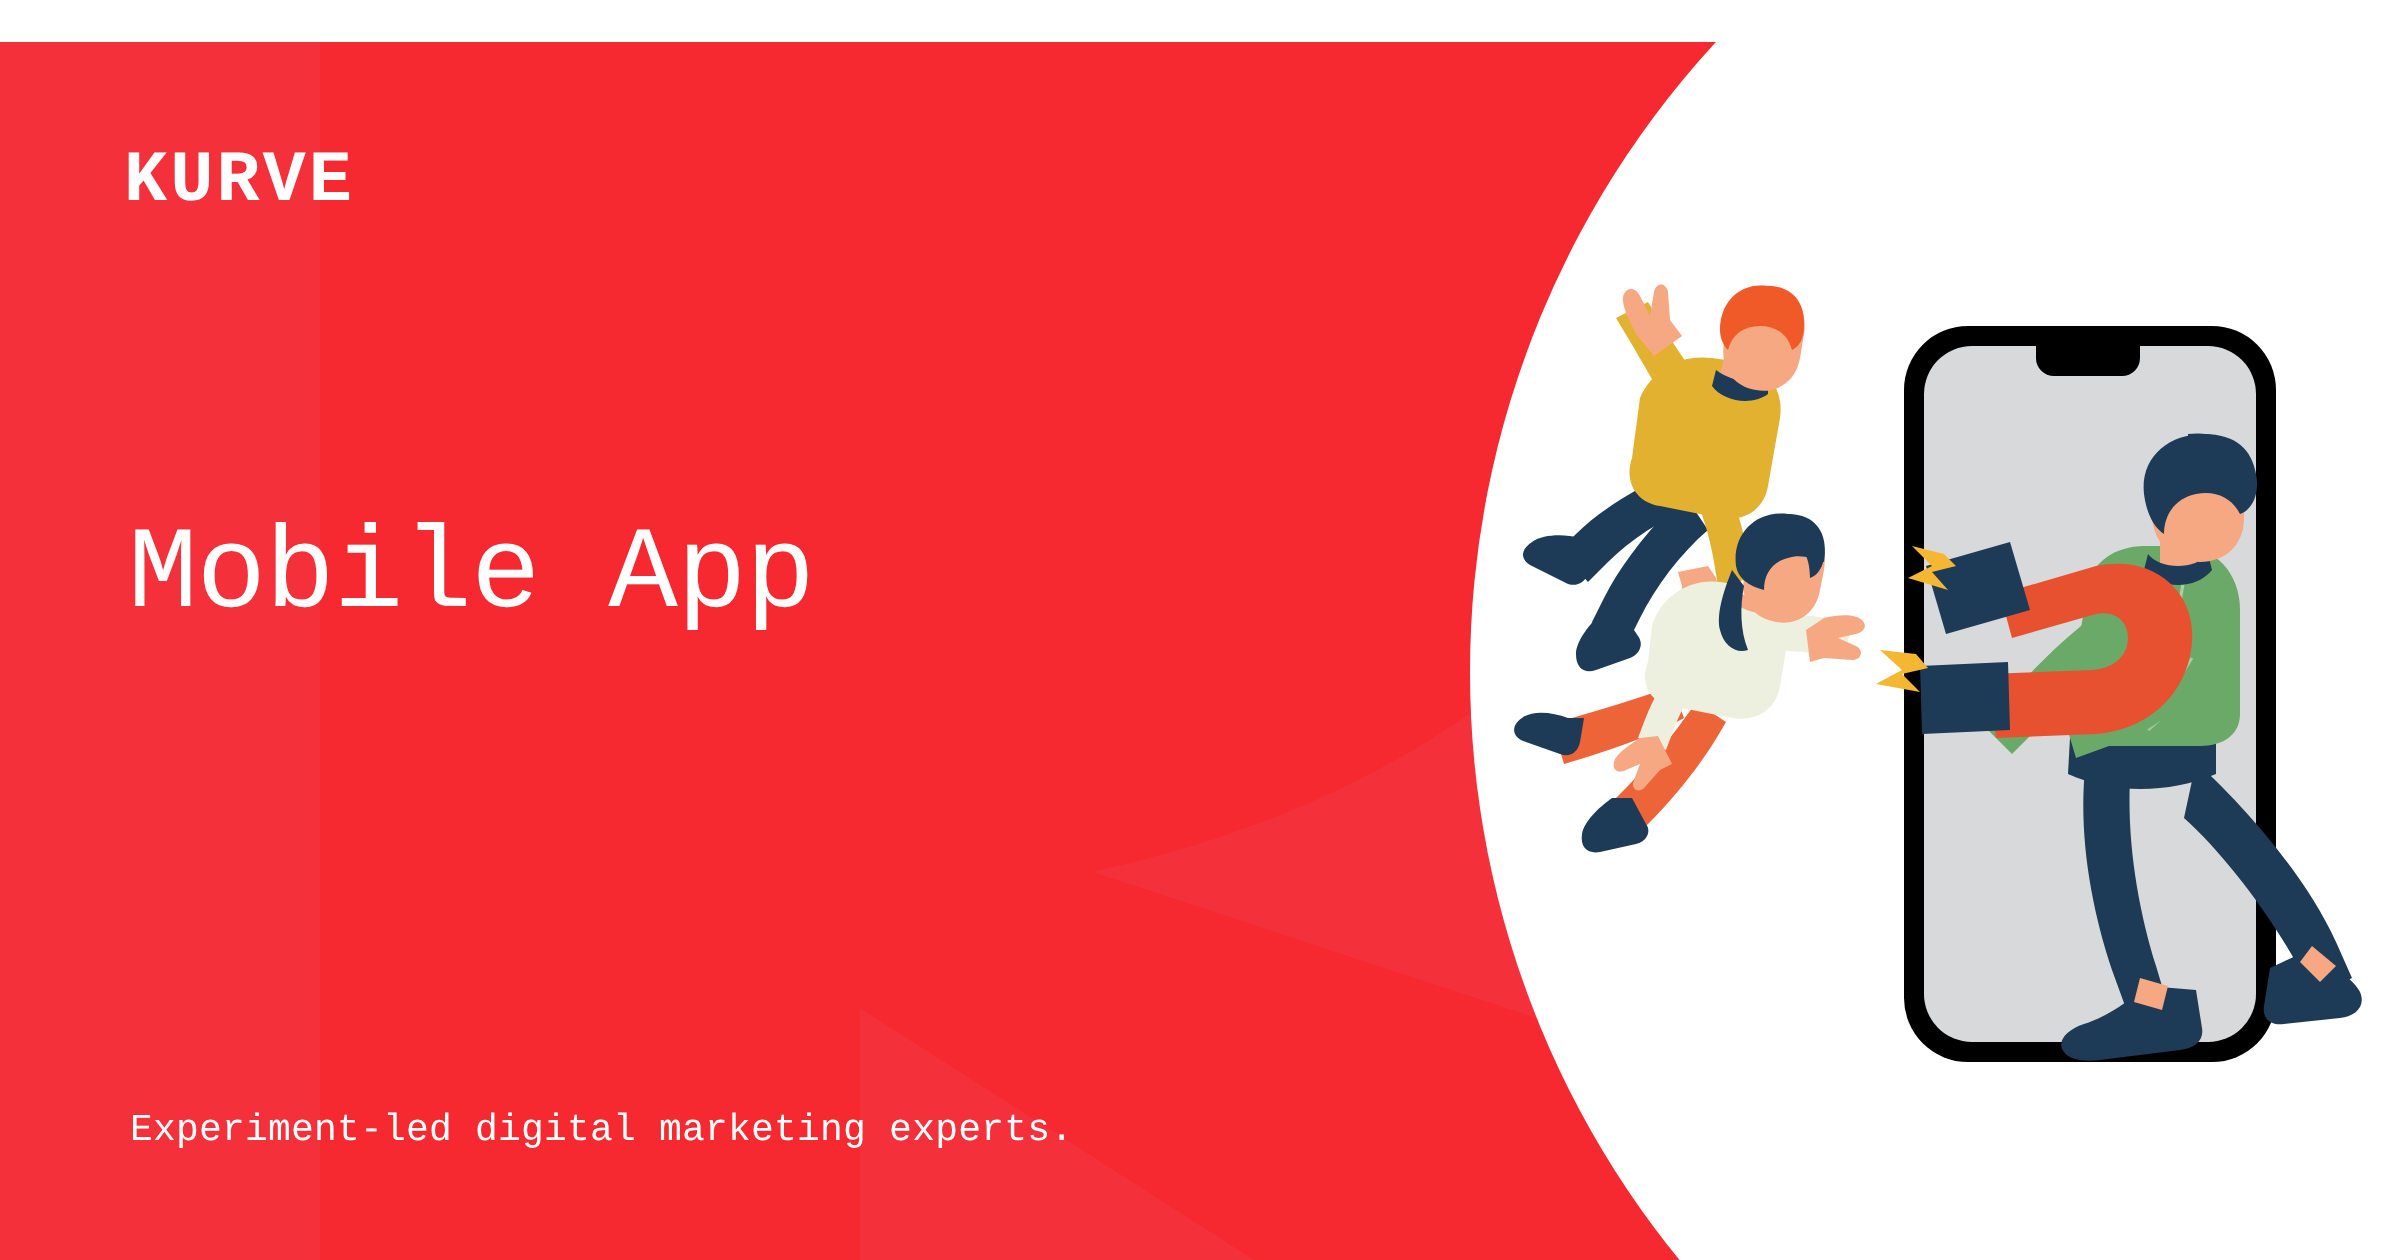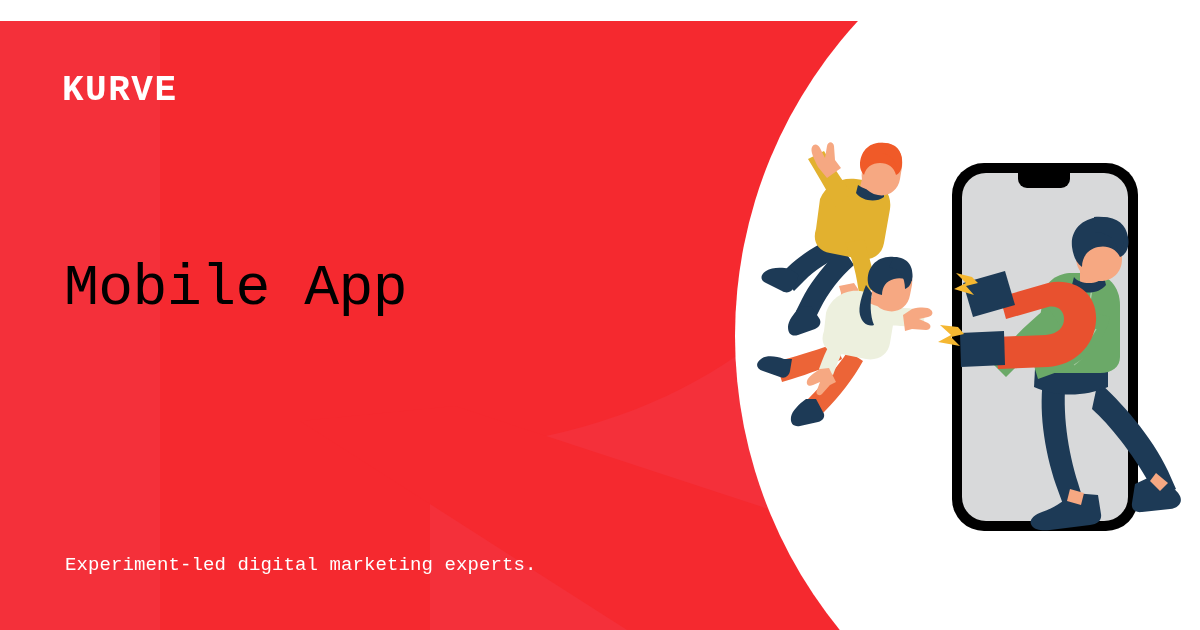--- a/index.html
+++ b/index.html
@@ -48,21 +48,21 @@
     font-weight: 700;
     letter-spacing: 1.5px;
     color: #ffffff;
     line-height: 1;
     white-space: nowrap;
   }
   #headline {
     position: absolute;
     left: 64px;
     top: 234px;
-    color: #000000;
+    color: #ffffff;
     font-size: 58px;
     font-weight: 400;
     line-height: 1.17;
     letter-spacing: -0.5px;
     white-space: nowrap;
   }
   #headline .hl-line { display: block; }
   #tagline {
     position: absolute;
     left: 65px;

